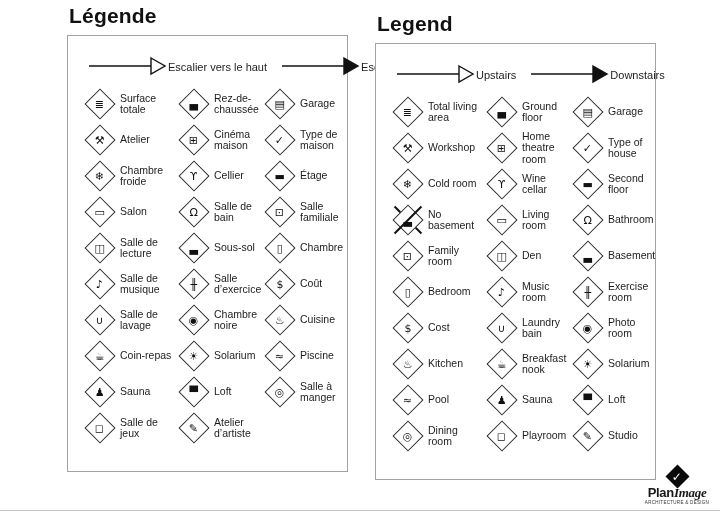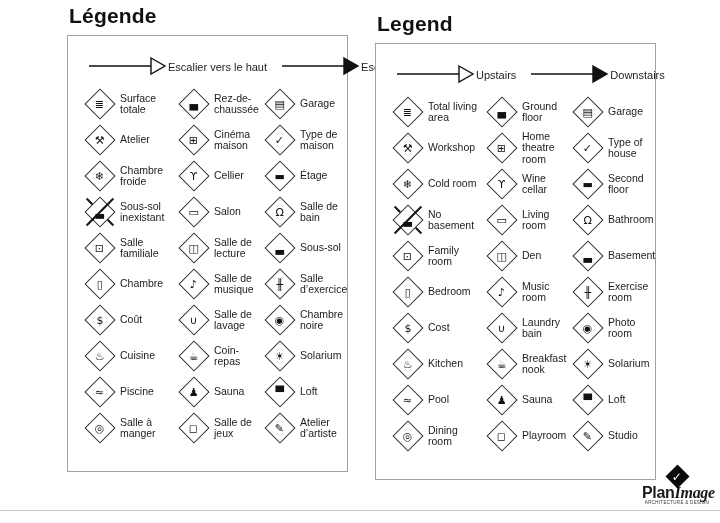--- a/index.html
+++ b/index.html
@@ -27,21 +27,21 @@
   .crossed::before,.crossed::after{content:"";position:absolute;left:-3px;top:15px;width:38px;
          height:2px;background:#111;}
   .crossed::before{transform:rotate(45deg);}
   .crossed::after{transform:rotate(-45deg);}
   .lbl{font-size:10.5px;line-height:11.5px;color:#1c1c1c;max-width:52px;}
   .logo{position:absolute;right:8px;bottom:10px;width:70px;text-align:center;}
   .logo-mark{display:block;width:17px;height:17px;margin:0 auto 2px auto;background:#0a0a0a;
              transform:rotate(45deg);display:flex;align-items:center;justify-content:center;}
   .logo-check{transform:rotate(-45deg);color:#fff;font-size:12px;font-weight:bold;
               font-family:"DejaVu Sans",sans-serif;line-height:1;}
-  .logo-text{font-size:16px;line-height:12px;white-space:nowrap;}
+  .logo-text{font-size:13px;line-height:12px;white-space:nowrap;}
   .logo-text b{font-weight:bold;letter-spacing:-0.3px;}
   .logo-text i{font-family:"Liberation Serif","DejaVu Serif",serif;font-style:italic;
                font-weight:bold;letter-spacing:-0.3px;}
   .logo-tag{font-size:4.5px;letter-spacing:0.3px;color:#333;margin-top:1px;white-space:nowrap;}
   .bottom-line{position:absolute;left:0;right:0;bottom:4px;height:1px;background:#c4c4c4;}
 </style>
 </head>
 <body>
 
 <div class="page">
@@ -132,28 +132,20 @@
           </div>
           <div class="item">
             <span class="dwrap">
               <span class="dia">
                 <span class="glyph">▬</span>
               </span>
             </span>
             <span class="lbl">Étage</span>
           </div>
           <div class="item">
-            <span class="dwrap crossed">
-              <span class="dia">
-                <span class="glyph">▃</span>
-              </span>
-            </span>
-            <span class="lbl">Sous-sol inexistant</span>
-          </div>
-          <div class="item">
             <span class="dwrap">
               <span class="dia">
                 <span class="glyph">▭</span>
               </span>
             </span>
             <span class="lbl">Salon</span>
           </div>
           <div class="item">
             <span class="dwrap">
               <span class="dia">

